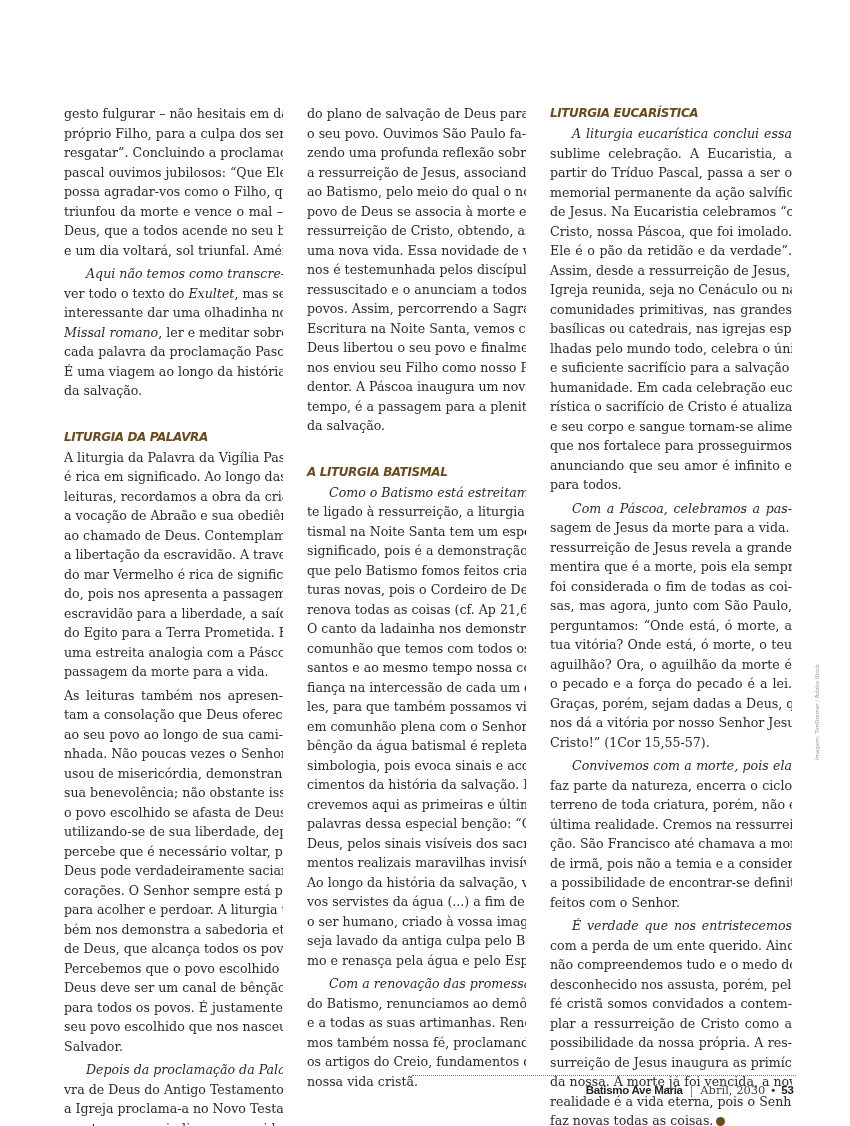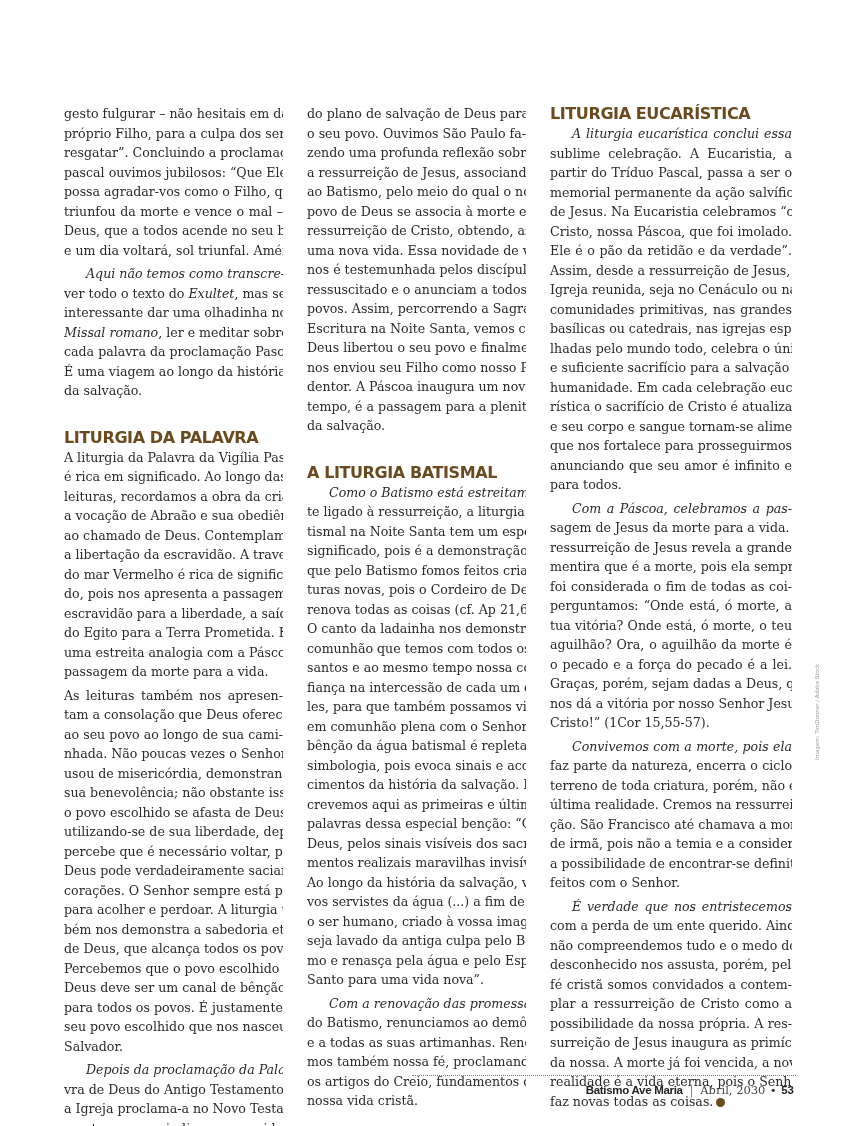--- a/index.html
+++ b/index.html
@@ -24,25 +24,26 @@
     overflow: hidden;
   }
   .ln.last { text-align-last: left; }
   .ln.ind { padding-left: 22px; font-style: italic; }
   .gap { display: block; height: 4px; }
   .biggap { display: block; height: 26px; }
   .h {
     display: block;
     font-family: "DejaVu Sans", sans-serif;
     font-weight: bold;
-    font-size: 16px;
+    font-size: 12px;
     color: #6b4a1e;
     letter-spacing: -0.4px;
     height: 21px;
     line-height: 21px;
+    font-style: italic;
   }
   .endmark {
     display: inline-block;
     width: 9px; height: 9px;
     border-radius: 50%;
     background: #6b4a1e;
     margin-left: 3px;
     vertical-align: -1px;
   }
   .footer-rule {
@@ -187,21 +188,20 @@
         <span class="ln">cimentos da história da salvação. Des-</span>
         <span class="ln">crevemos aqui as primeiras e últimas</span>
         <span class="ln">palavras dessa especial benção: “Ó</span>
         <span class="ln">Deus, pelos sinais visíveis dos sacra-</span>
         <span class="ln">mentos realizais maravilhas invisíveis.</span>
         <span class="ln">Ao longo da história da salvação, vós</span>
         <span class="ln">vos servistes da água (...) a fim de que</span>
         <span class="ln">o ser humano, criado à vossa imagem,</span>
         <span class="ln">seja lavado da antiga culpa pelo Batis-</span>
         <span class="ln">mo e renasça pela água e pelo Espírito</span>
-        <span class="ln last">Santo para uma vida nova”.</span>
       </div>
       <span class="gap"></span>
       <div>
         <span class="ln ind">Com a renovação das promessas</span>
         <span class="ln">do Batismo, renunciamos ao demônio</span>
         <span class="ln">e a todas as suas artimanhas. Renova-</span>
         <span class="ln">mos também nossa fé, proclamando</span>
         <span class="ln">os artigos do Creio, fundamentos de</span>
         <span class="ln last">nossa vida cristã.</span>
       </div>
@@ -229,20 +229,21 @@
         <span class="ln">anunciando que seu amor é infinito e</span>
         <span class="ln last">para todos.</span>
       </div>
       <span class="gap"></span>
       <div>
         <span class="ln ind">Com a Páscoa, celebramos a pas-</span>
         <span class="ln">sagem de Jesus da morte para a vida. A</span>
         <span class="ln">ressurreição de Jesus revela a grande</span>
         <span class="ln">mentira que é a morte, pois ela sempre</span>
         <span class="ln">foi considerada o fim de todas as coi-</span>
+        <span class="ln">sas, mas agora, junto com São Paulo,</span>
         <span class="ln">perguntamos: “Onde está, ó morte, a</span>
         <span class="ln">tua vitória? Onde está, ó morte, o teu</span>
         <span class="ln">aguilhão? Ora, o aguilhão da morte é</span>
         <span class="ln">o pecado e a força do pecado é a lei.</span>
         <span class="ln">Graças, porém, sejam dadas a Deus, que</span>
         <span class="ln">nos dá a vitória por nosso Senhor Jesus</span>
         <span class="ln last">Cristo!” (1Cor 15,55-57).</span>
       </div>
       <span class="gap"></span>
       <div>

